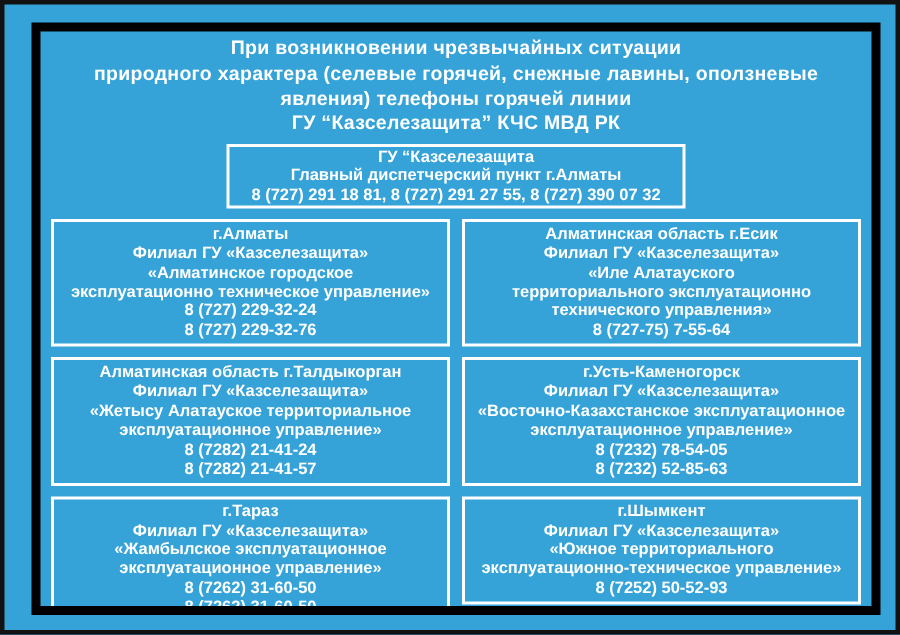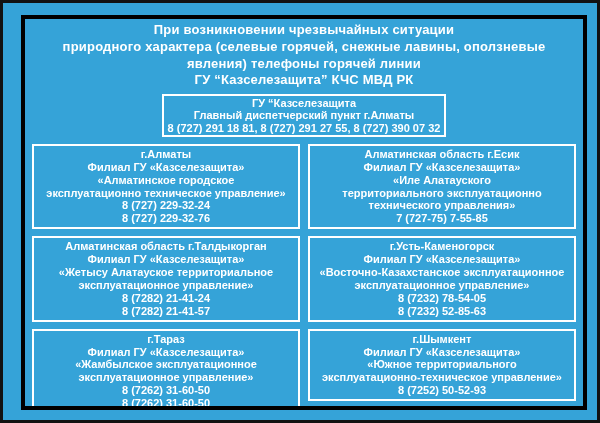--- a/index.html
+++ b/index.html
@@ -11,35 +11,35 @@
     background: #35a3d8;
     border: 3px solid #121212;
     font-family: "Liberation Sans", "DejaVu Sans", sans-serif;
     font-weight: bold;
     color: #ffffff;
     overflow: hidden;
   }
   .frame {
     position: absolute;
     top: 12px; left: 18px; right: 10px; bottom: 10px;
-    border: 4px solid #000000;
+    border: 6px solid #000000;
     box-sizing: border-box;
     padding: 2px 7px 4px 7px;
     overflow: hidden;
   }
   .title { margin-top: 1px; }
   .title-line {
     text-align: center;
     font-size: 13px;
     line-height: 16.8px;
     letter-spacing: 0.2px;
     white-space: nowrap;
   }
   .dispatch-box {
-    width: 284px;
+    width: 306px;
     margin: 5px auto 0 auto;
     border: 2px solid #ffffff;
     box-sizing: border-box;
     padding: 1px 2px;
     text-align: center;
   }
   .dispatch-line {
     font-size: 11px;
     line-height: 12.2px;
     white-space: nowrap;
@@ -121,21 +121,21 @@
       </div>
 
       <div class="col">
 
         <div class="branch-box">
           <div class="branch-line">Алматинская область г.Есик</div>
           <div class="branch-line">Филиал ГУ «Казселезащита»</div>
           <div class="branch-line">«Иле Алатауского</div>
           <div class="branch-line">территориального эксплуатационно</div>
           <div class="branch-line">технического управления»</div>
-          <div class="branch-line">7 (727-75) 7-55-85</div>
+          <div class="branch-line">8 (727-75) 7-55-64</div>
         </div>
 
         <div class="branch-box">
           <div class="branch-line">г.Усть-Каменогорск</div>
           <div class="branch-line">Филиал ГУ «Казселезащита»</div>
           <div class="branch-line">«Восточно-Казахстанское эксплуатационное</div>
           <div class="branch-line">эксплуатационное управление»</div>
           <div class="branch-line">8 (7232) 78-54-05</div>
           <div class="branch-line">8 (7232) 52-85-63</div>
         </div>

